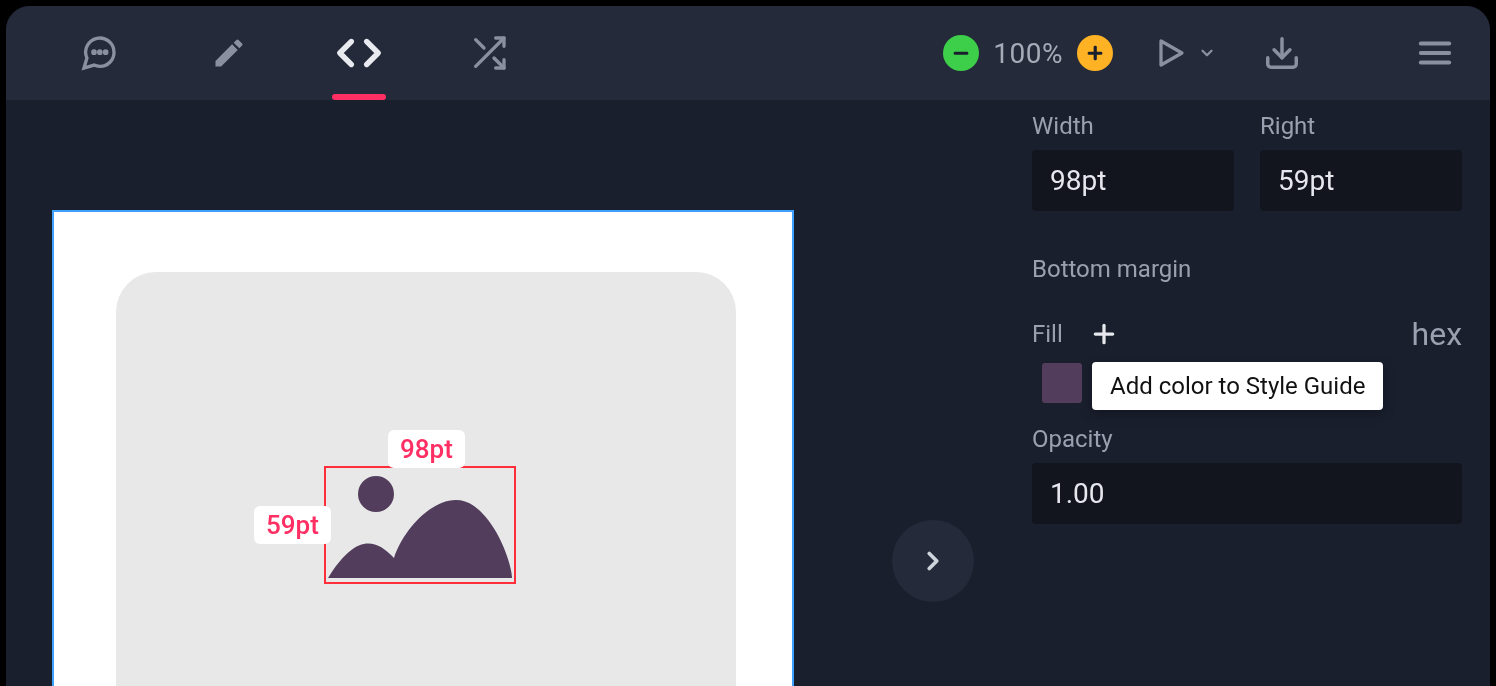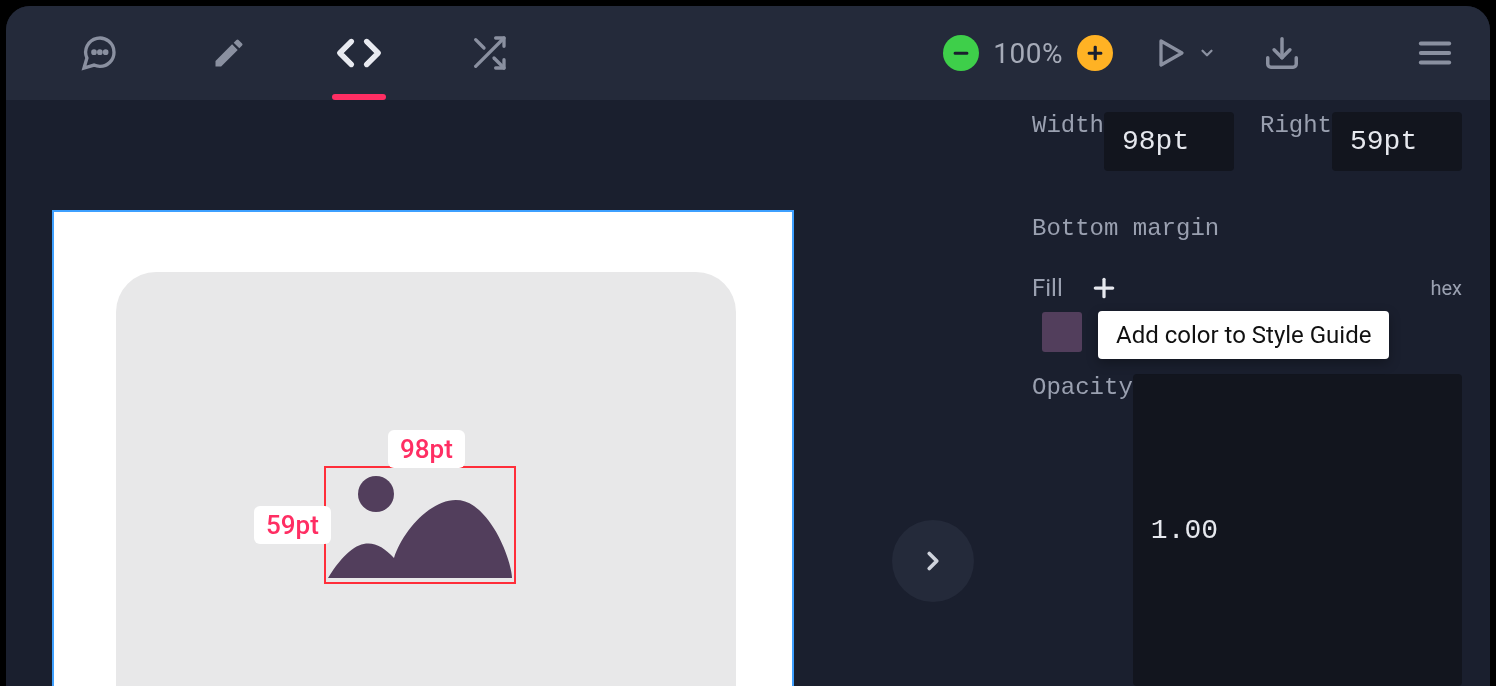--- a/index.html
+++ b/index.html
@@ -63,39 +63,39 @@
     border-radius: 50%; background: #242a3a; display: flex; align-items: center; justify-content: center;
     cursor: pointer; color: #cfd3dc;
   }
 
   
   .inspector {
     width: 478px; background: #1a1f2e; padding: 12px 28px 0 20px;
     display: flex; flex-direction: column; gap: 0; overflow: hidden;
   }
   .row2 { display: flex; gap: 26px; }
-  .field { flex: 1; display: flex; flex-direction: row; font-family: Liberation Mono, monospace; }
+  .field { flex: 1; display: flex; flex-direction: column; }
   .field-label { color: #9aa0b0; font-size: 24px; margin-bottom: 10px; }
   .field-input {
     background: #12151e; color: #e6e8ee; border: none; outline: none;
     font-size: 28px; padding: 14px 18px; border-radius: 4px; width: 100%;
     font-family: inherit;
   }
   .spacer { height: 22px; }
   .fill-row { display: flex; align-items: center; gap: 28px; position: relative; }
   .fill-label { color: #9aa0b0; font-size: 24px; }
   .plus-btn { color: #e6e8ee; cursor: pointer; display:flex; align-items:center; }
-  .hex-label { color: #9aa0b0; font-size: 20px; margin-left: auto; }
+  .hex-label { color: #9aa0b0; font-size: 32px; margin-left: auto; }
   .fill-swatch-row { display: flex; align-items: center; gap: 0; margin-top: 10px; position: relative; }
   .swatch {
     width: 40px; height: 40px; background: #523e5c; border-radius: 3px; cursor: pointer;
     margin-left: 10px;
   }
   .tooltip {
-    position: absolute; left: 66px; top: -1px; background: #fff; color: #111;
+    position: absolute; left: 60px; top: -1px; background: #fff; color: #111;
     font-size: 24px; padding: 10px 18px; border-radius: 4px; white-space: nowrap;
     box-shadow: 0 4px 12px rgba(0,0,0,0.3);
   }
   svg { display: block; }
 </style>
 </head>
 <body>
 
 <div class="app">
 

